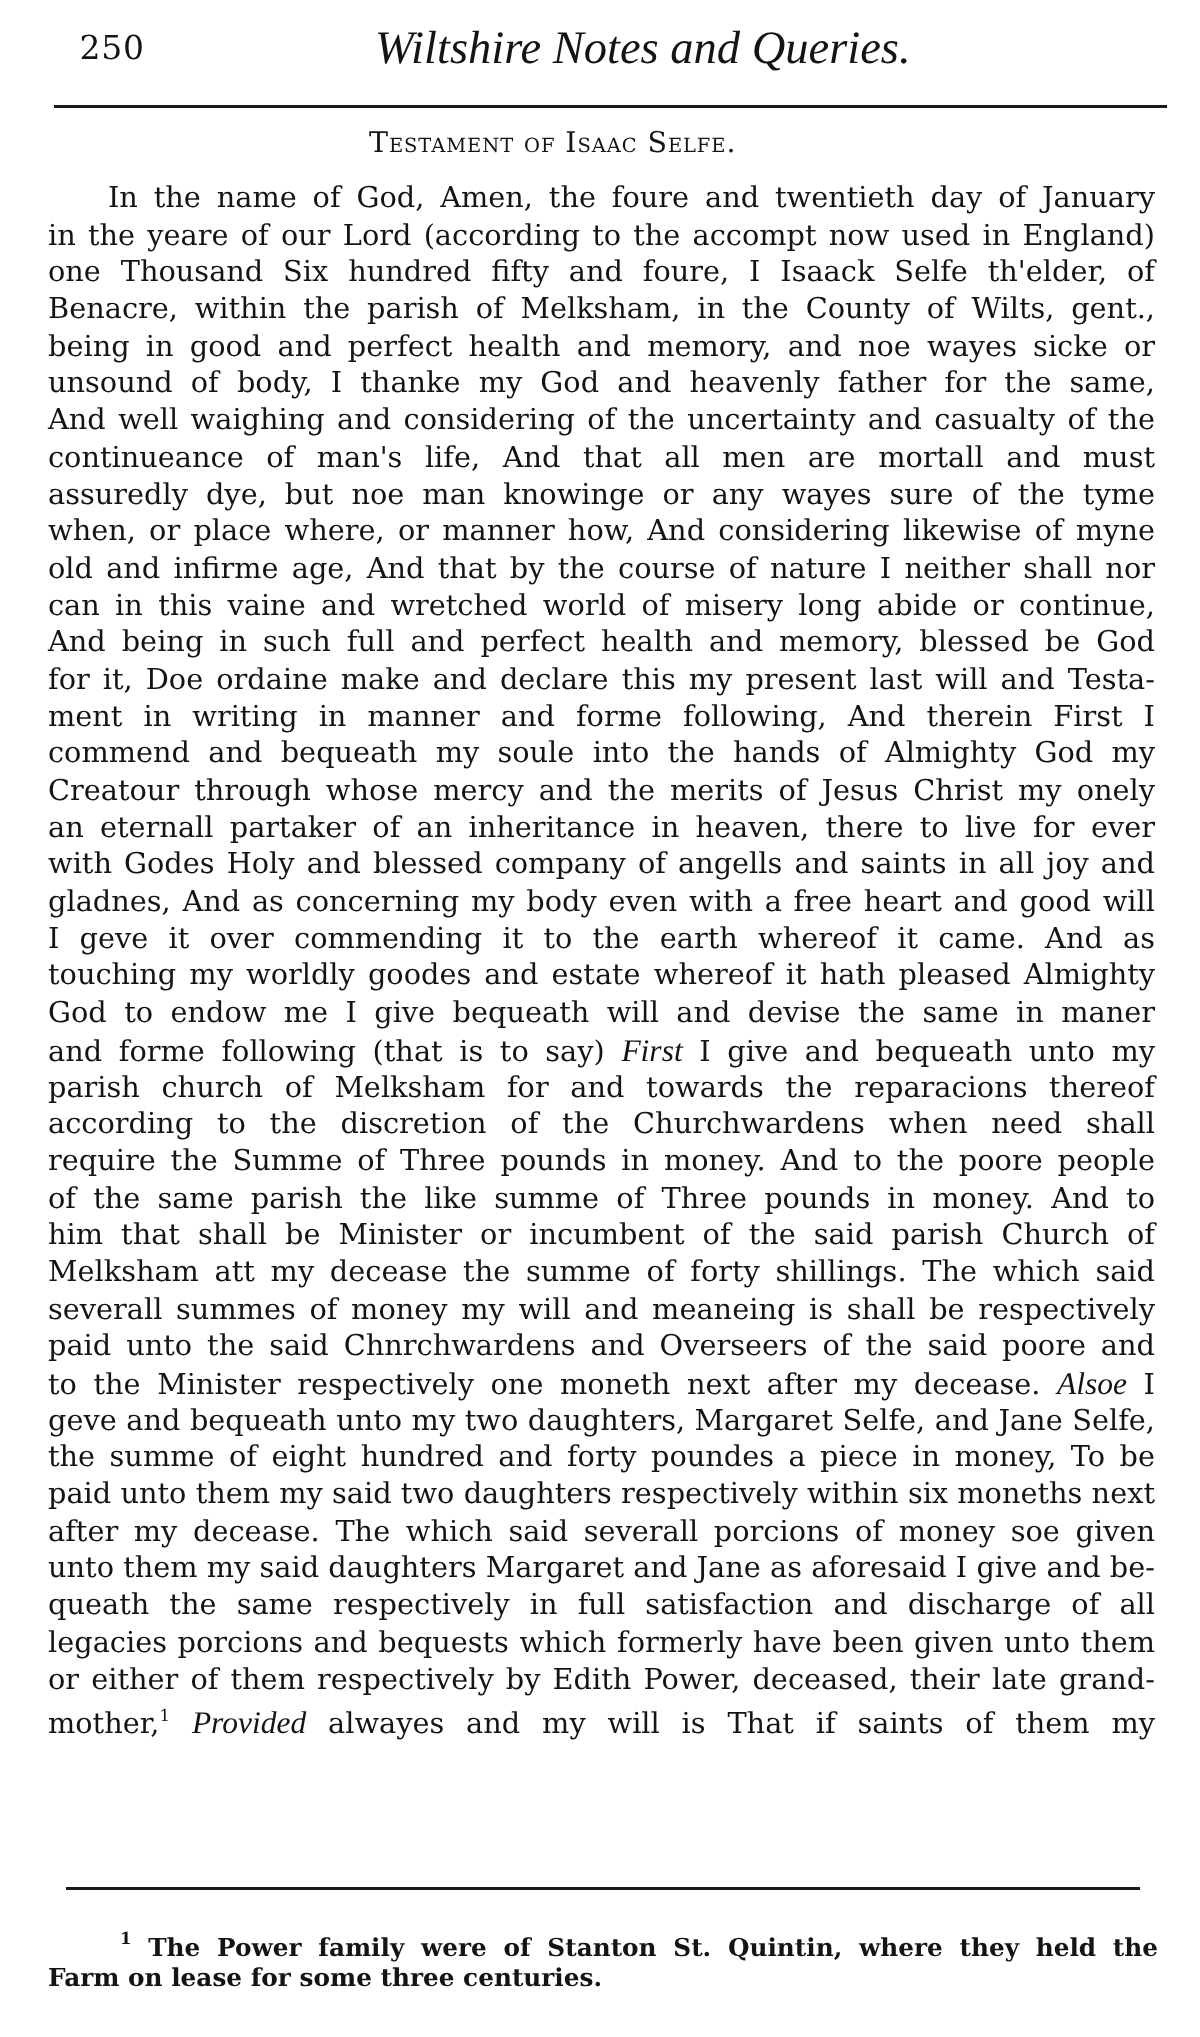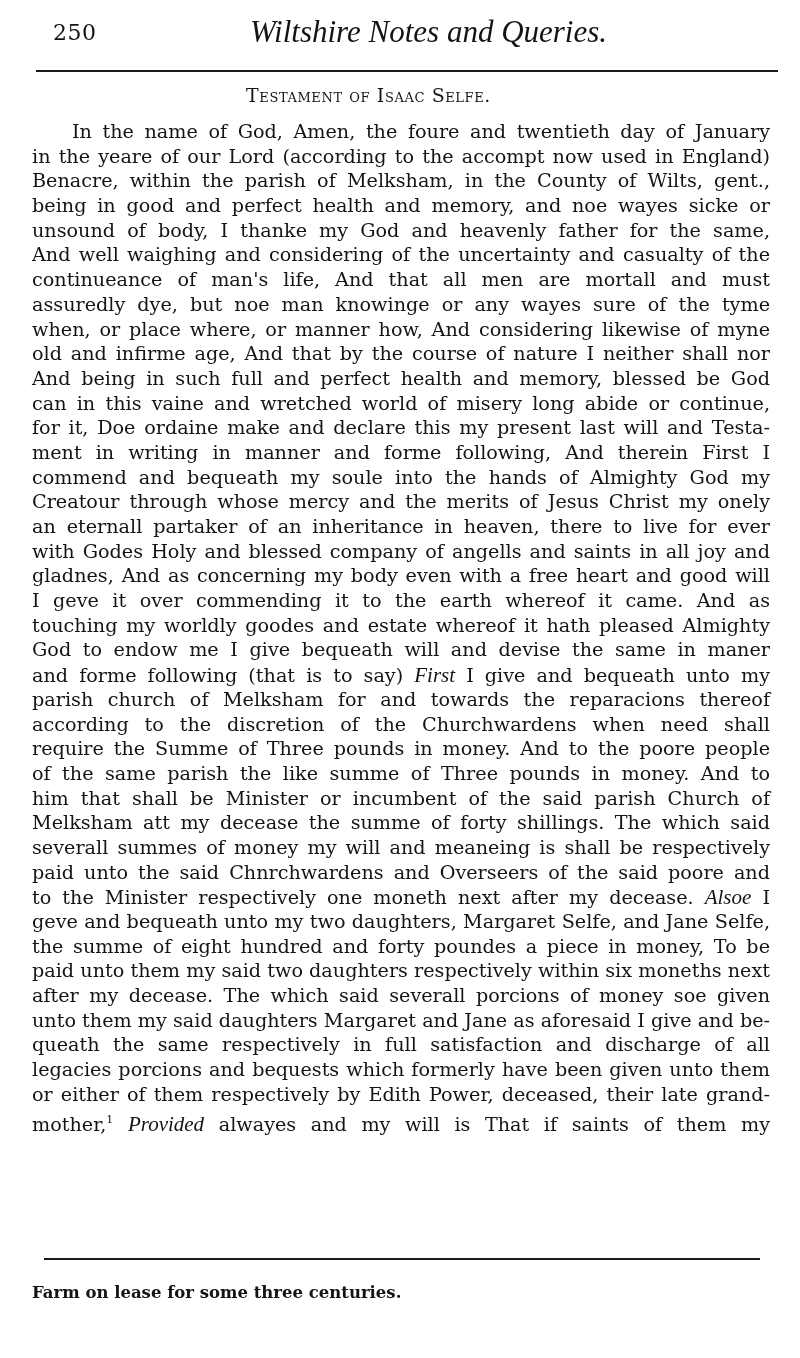--- a/index.html
+++ b/index.html
@@ -32,30 +32,31 @@
     <div class="journal-title">Wiltshire Notes and Queries.</div>
   </div>
 
   <div class="head-rule"></div>
 
   <div class="article-title">Testament of Isaac Selfe.</div>
 
   <div class="body-text">
     <span class="line indent">In the name of God, Amen, the foure and twentieth day of January</span>
     <span class="line">in the yeare of our Lord (according to the accompt now used in England)</span>
+    <span class="line">one Thousand Six hundred fifty and foure, I Isaack Selfe th'elder, of</span>
     <span class="line">Benacre, within the parish of Melksham, in the County of Wilts, gent.,</span>
     <span class="line">being in good and perfect health and memory, and noe wayes sicke or</span>
     <span class="line">unsound of body, I thanke my God and heavenly father for the same,</span>
     <span class="line">And well waighing and considering of the uncertainty and casualty of the</span>
     <span class="line">continueance of man's life, And that all men are mortall and must</span>
     <span class="line">assuredly dye, but noe man knowinge or any wayes sure of the tyme</span>
     <span class="line">when, or place where, or manner how, And considering likewise of myne</span>
     <span class="line">old and infirme age, And that by the course of nature I neither shall nor</span>
+    <span class="line">can in this vaine and wretched world of misery long abide or continue,</span>
     <span class="line">And being in such full and perfect health and memory, blessed be God</span>
-    <span class="line">can in this vaine and wretched world of misery long abide or continue,</span>
     <span class="line">for it, Doe ordaine make and declare this my present last will and Testa-</span>
     <span class="line">ment in writing in manner and forme following, And therein First I</span>
     <span class="line">commend and bequeath my soule into the hands of Almighty God my</span>
     <span class="line">Creatour through whose mercy and the merits of Jesus Christ my onely</span>
     <span class="line">an eternall partaker of an inheritance in heaven, there to live for ever</span>
     <span class="line">with Godes Holy and blessed company of angells and saints in all joy and</span>
     <span class="line">gladnes, And as concerning my body even with a free heart and good will</span>
     <span class="line">I geve it over commending it to the earth whereof it came.  And as</span>
     <span class="line">touching my worldly goodes and estate whereof it hath pleased Almighty</span>
     <span class="line">God to endow me I give bequeath will and devise the same in maner</span>
@@ -76,16 +77,17 @@
     <span class="line">unto them my said daughters Margaret and Jane as aforesaid I give and be-</span>
     <span class="line">queath the same respectively in full satisfaction and discharge of all</span>
     <span class="line">legacies porcions and bequests which formerly have been given unto them</span>
     <span class="line">or either of them respectively by Edith Power, deceased, their late grand-</span>
     <span class="line last"><span>mother,</span><sup class="fn">1</sup> <span class="it">Provided</span><span> alwayes and my will is That if saints of them my</span></span>
   </div>
 
   <div class="foot-rule"></div>
 
   <div class="footnote">
+    <span class="line fn-indent"><sup class="fn">1</sup> <span>The Power family were of Stanton St. Quintin, where they held the</span></span>
     <span class="line short">Farm on lease for some three centuries.</span>
   </div>
 
 </div>
 
 </body></html>

